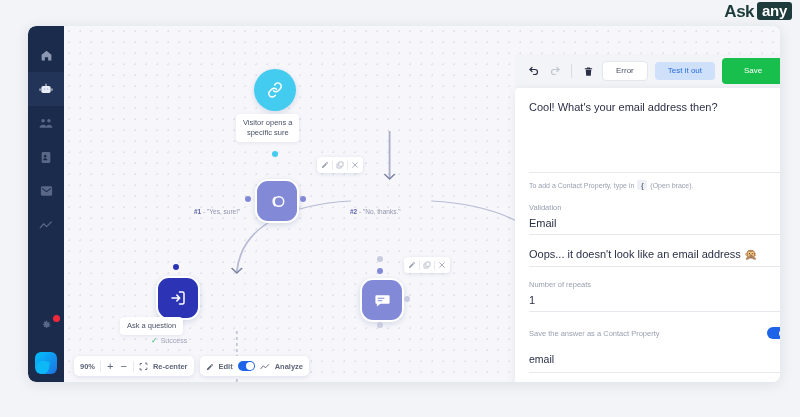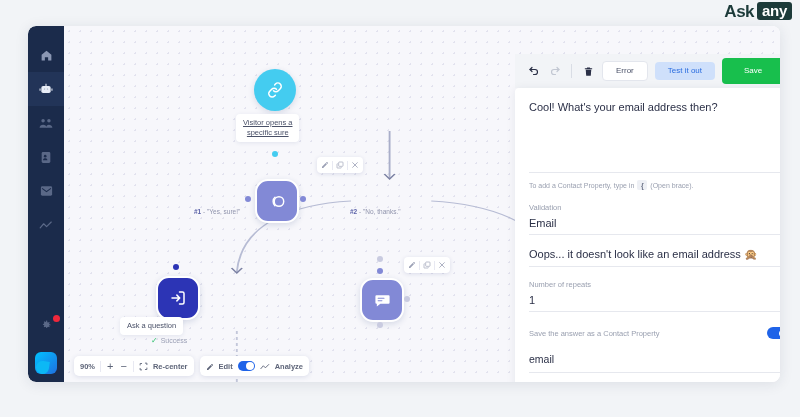--- a/index.html
+++ b/index.html
@@ -493,21 +493,21 @@
 
         <path d="M112 305 L112 356" stroke="#c3c7da" stroke-width="1.2" fill="none" stroke-dasharray="3 3"></path>
       </svg>
 
       <div class="node node-circle n-trigger" style="left:190px; top:43px;">
         <svg width="18" height="18" viewBox="0 0 24 24" fill="none" stroke="#ffffff" stroke-width="2" stroke-linecap="round">
           <path d="M10 13a4.5 4.5 0 006.4 0l2.6-2.6a4.5 4.5 0 10-6.4-6.4L11.5 5.2"></path>
           <path d="M14 11a4.5 4.5 0 00-6.4 0L5 13.6a4.5 4.5 0 106.4 6.4l1.1-1.1"></path>
         </svg>
       </div>
-      <div class="node-label" style="left:172px; top:88px;text-decoration:underline;">
+      <div class="node-label" style="left:172px; top:88px;">
         <div>Visitor opens a</div>
         <div>specific sure</div>
       </div>
       <span class="port port-cyan" style="left:208px; top:125px;"></span>
 
       <div class="node node-square n-logic" style="left:191px; top:153px;">
         <svg width="19" height="19" viewBox="0 0 26 26" fill="none" stroke="#ffffff" stroke-width="2">
           <circle cx="15" cy="13" r="6.5"></circle>
           <path d="M9.5 7.2A6.6 6.6 0 007 13c0 2.2 1 4.2 2.5 5.8" stroke-linecap="round"></path>
         </svg>

